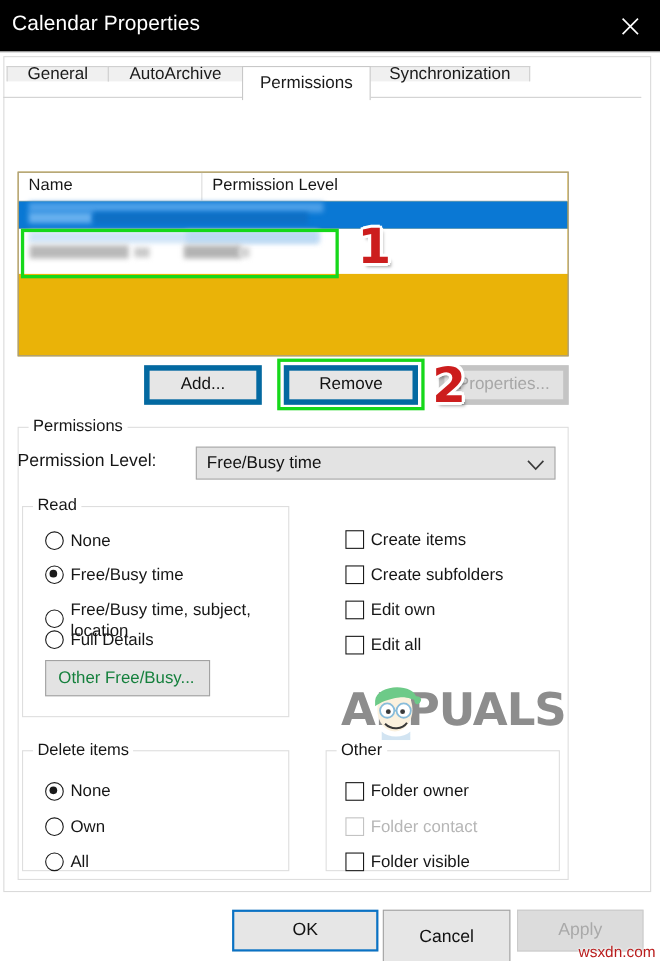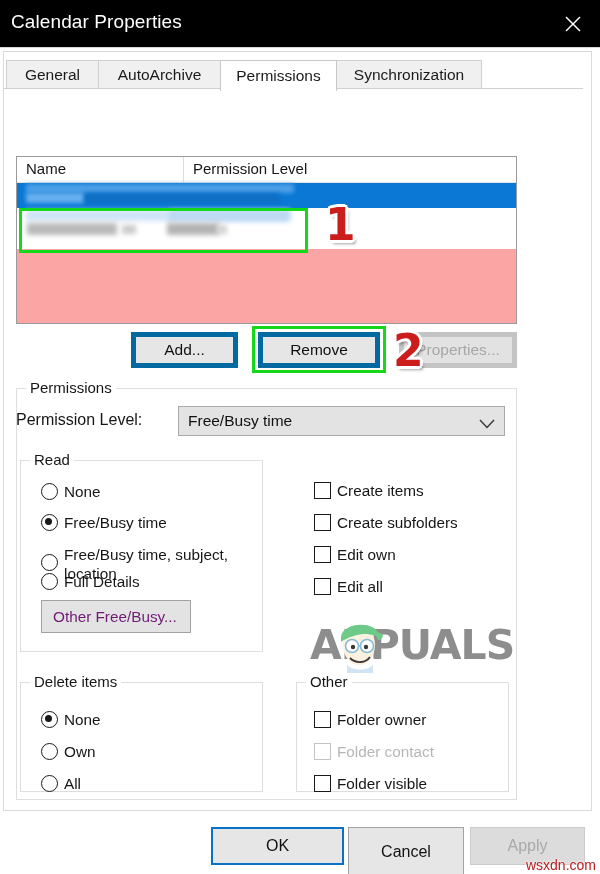--- a/index.html
+++ b/index.html
@@ -66,21 +66,21 @@
 
   
   .tabstrip {
     position: absolute;
     left: 3px; top: 12px;
     width: 580px; height: 29px;
   }
   .tab {
     position: absolute;
     top: 0;
-    height: 29px;
+    height: 14px;
     box-sizing: border-box;
     background: #f0f0f0;
     border: 1px solid #d0d0d0;
     border-bottom: none;
     font-size: 15.5px;
     color: #1a1a1a;
     display: flex; align-items: center; justify-content: center;
     padding: 0 9px;
     cursor: default;
     white-space: nowrap;
@@ -97,21 +97,21 @@
     width: 580px; height: 1px;
     background: #d0d0d0;
   }
 
   
   .listbox {
     position: absolute;
     left: 16px; top: 108px;
     width: 501px; height: 168px;
     border: 1px solid #9a9a9a;
-    background: #fca5a5;
+    background: #eab308;
     box-sizing: border-box;
     overflow: hidden;
     text-align: center;
   }
   .list-header {
     position: absolute;
     left: 0; top: 0;
     width: 100%; height: 26px;
     background: #ffffff;
     border-bottom: 1px solid #e2e2e2;
@@ -346,21 +346,21 @@
   }
   .opt-label.dim { color: #b6b6b6; }
 
   .btn-otherfb {
     position: absolute;
     left: 41px; top: 552px;
     width: 150px; height: 33px;
     background: #e3e3e3;
     border: 1px solid #a2a2a2;
     box-sizing: border-box;
-    font-size: 15.3px; color: #701a75;
+    font-size: 15.3px; color: #15803d;
     display: flex; align-items: center;
     padding-left: 11px;
     cursor: default;
   }
 
   
   .watermark {
     position: absolute;
     left: 310px; top: 570px;
     width: 200px; height: 60px;

